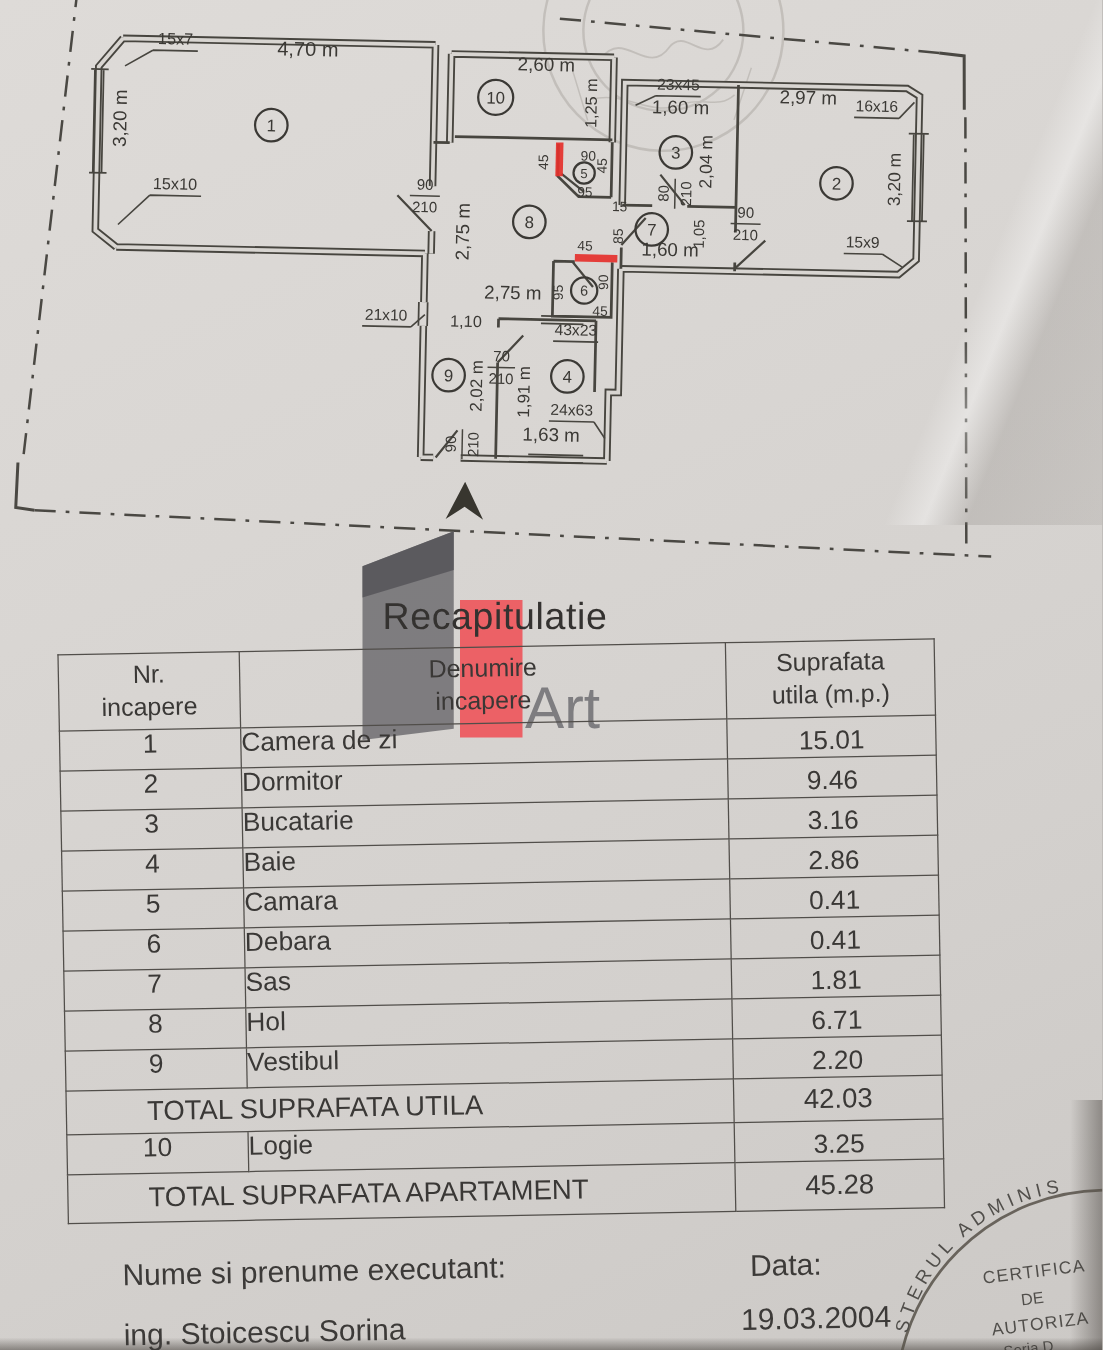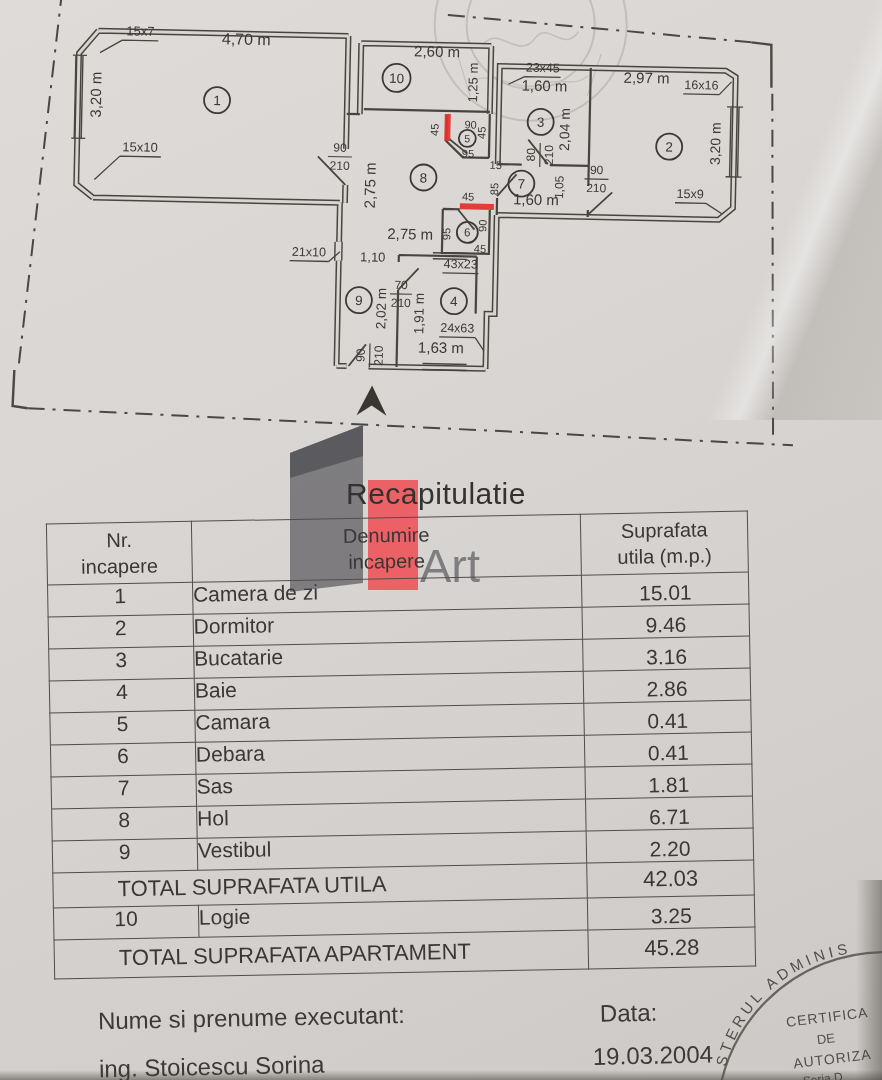--- a/index.html
+++ b/index.html
@@ -11,21 +11,21 @@
   .edge-right{position:absolute;right:0;top:880px;width:26px;height:200px;pointer-events:none;
         background:linear-gradient(to right,rgba(70,65,60,0),rgba(60,55,50,.45));}
   .edge-bottom{position:absolute;left:0;bottom:0;width:100%;height:10px;pointer-events:none;
         background:linear-gradient(to bottom,rgba(70,65,60,0),rgba(60,55,50,.5));}
   svg text{font-family:"Liberation Sans",sans-serif;fill:#3b3935;}
   .plan{position:absolute;left:0;top:0;}
   .wm-shape{position:absolute;left:280px;top:412px;z-index:2;}
   .wm-brand{position:absolute;top:538px;z-index:2;font-family:"Liberation Sans",sans-serif;}
   .wm-art{left:420px;font-size:47px;font-weight:normal;color:rgba(92,92,97,.72);}
   .wm-imo{left:512px;font-size:47px;font-weight:bold;color:rgba(140,140,145,.42);letter-spacing:5px;}
-  .doc-title{position:absolute;left:306px;top:477px;z-index:3;font-size:30px;letter-spacing:.5px;color:#343230;margin-left:40px;}
+  .doc-title{position:absolute;left:306px;top:477px;z-index:3;font-size:30px;letter-spacing:.5px;color:#343230;}
   .doc-table{position:absolute;left:50px;top:517px;width:702px;z-index:3;border-collapse:collapse;
         transform:rotate(-1.05deg);transform-origin:50% 50%;font-size:21px;color:#3a3836;}
   .doc-table td{border:1.7px solid #514e4a;padding:0;}
   .hdr td{height:60px;text-align:center;font-size:20px;line-height:1.3;white-space:pre-line;vertical-align:middle;}
   .r td{height:31px;}
   .c-nr{text-align:center;vertical-align:top;padding-top:2px;}
   .c-name{text-align:left;padding-left:26px;vertical-align:top;padding-top:2px;}
   .c-area{text-align:center;vertical-align:bottom;padding-bottom:2px;}
   .tot td{height:34px;font-size:22px;}
   .tot .c-lab{padding-left:64px;vertical-align:middle;}

